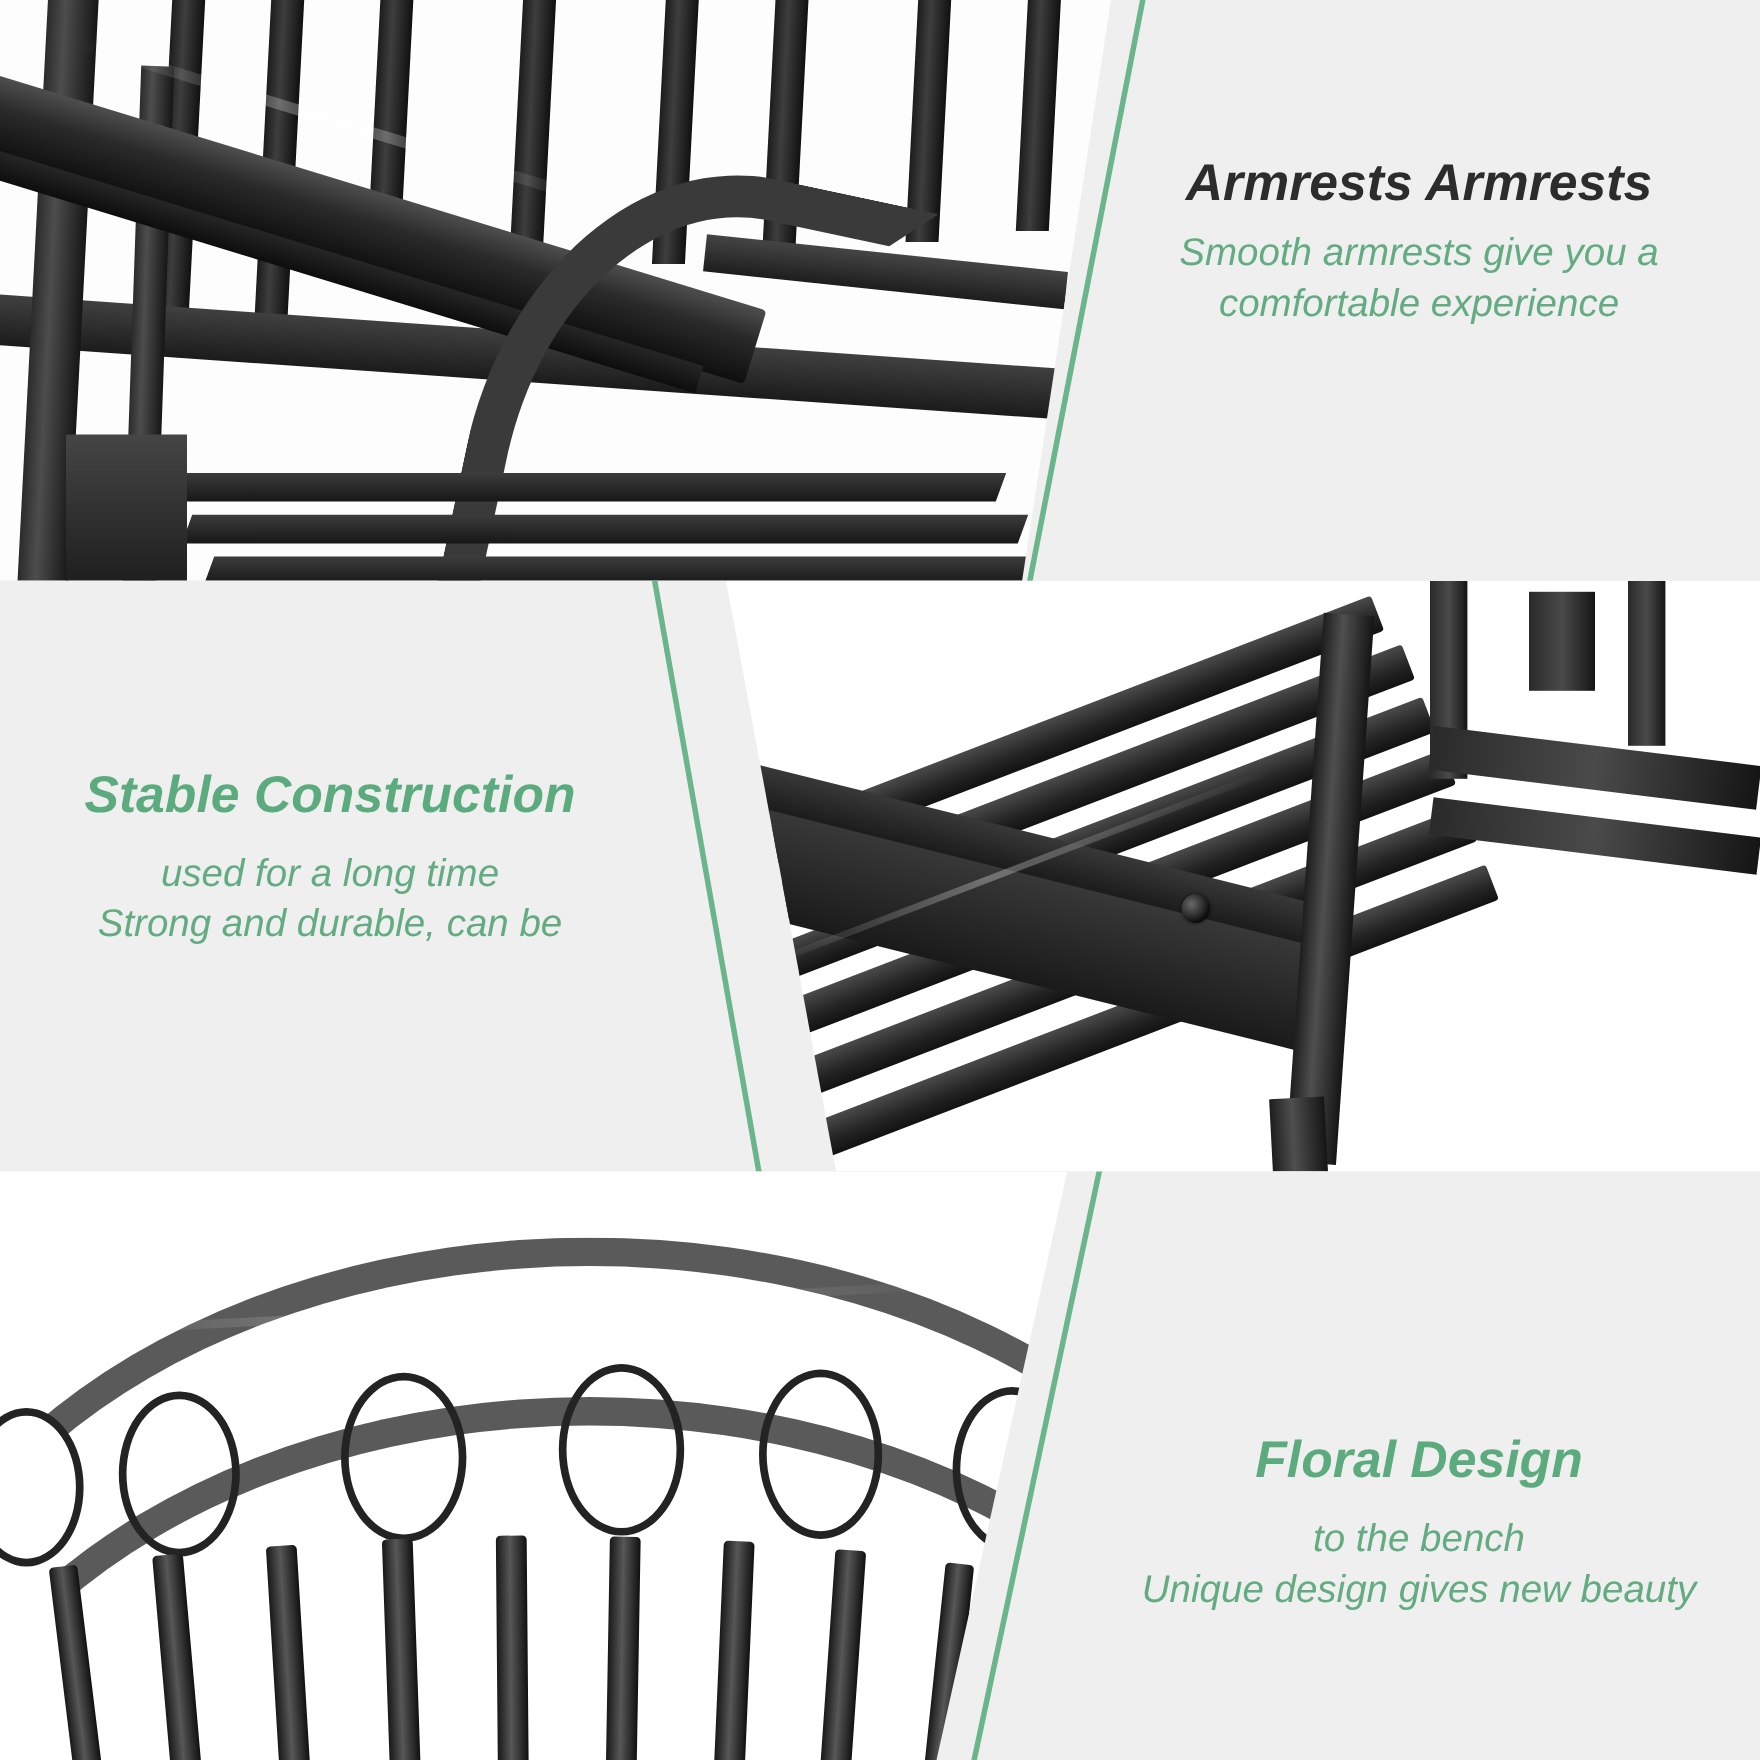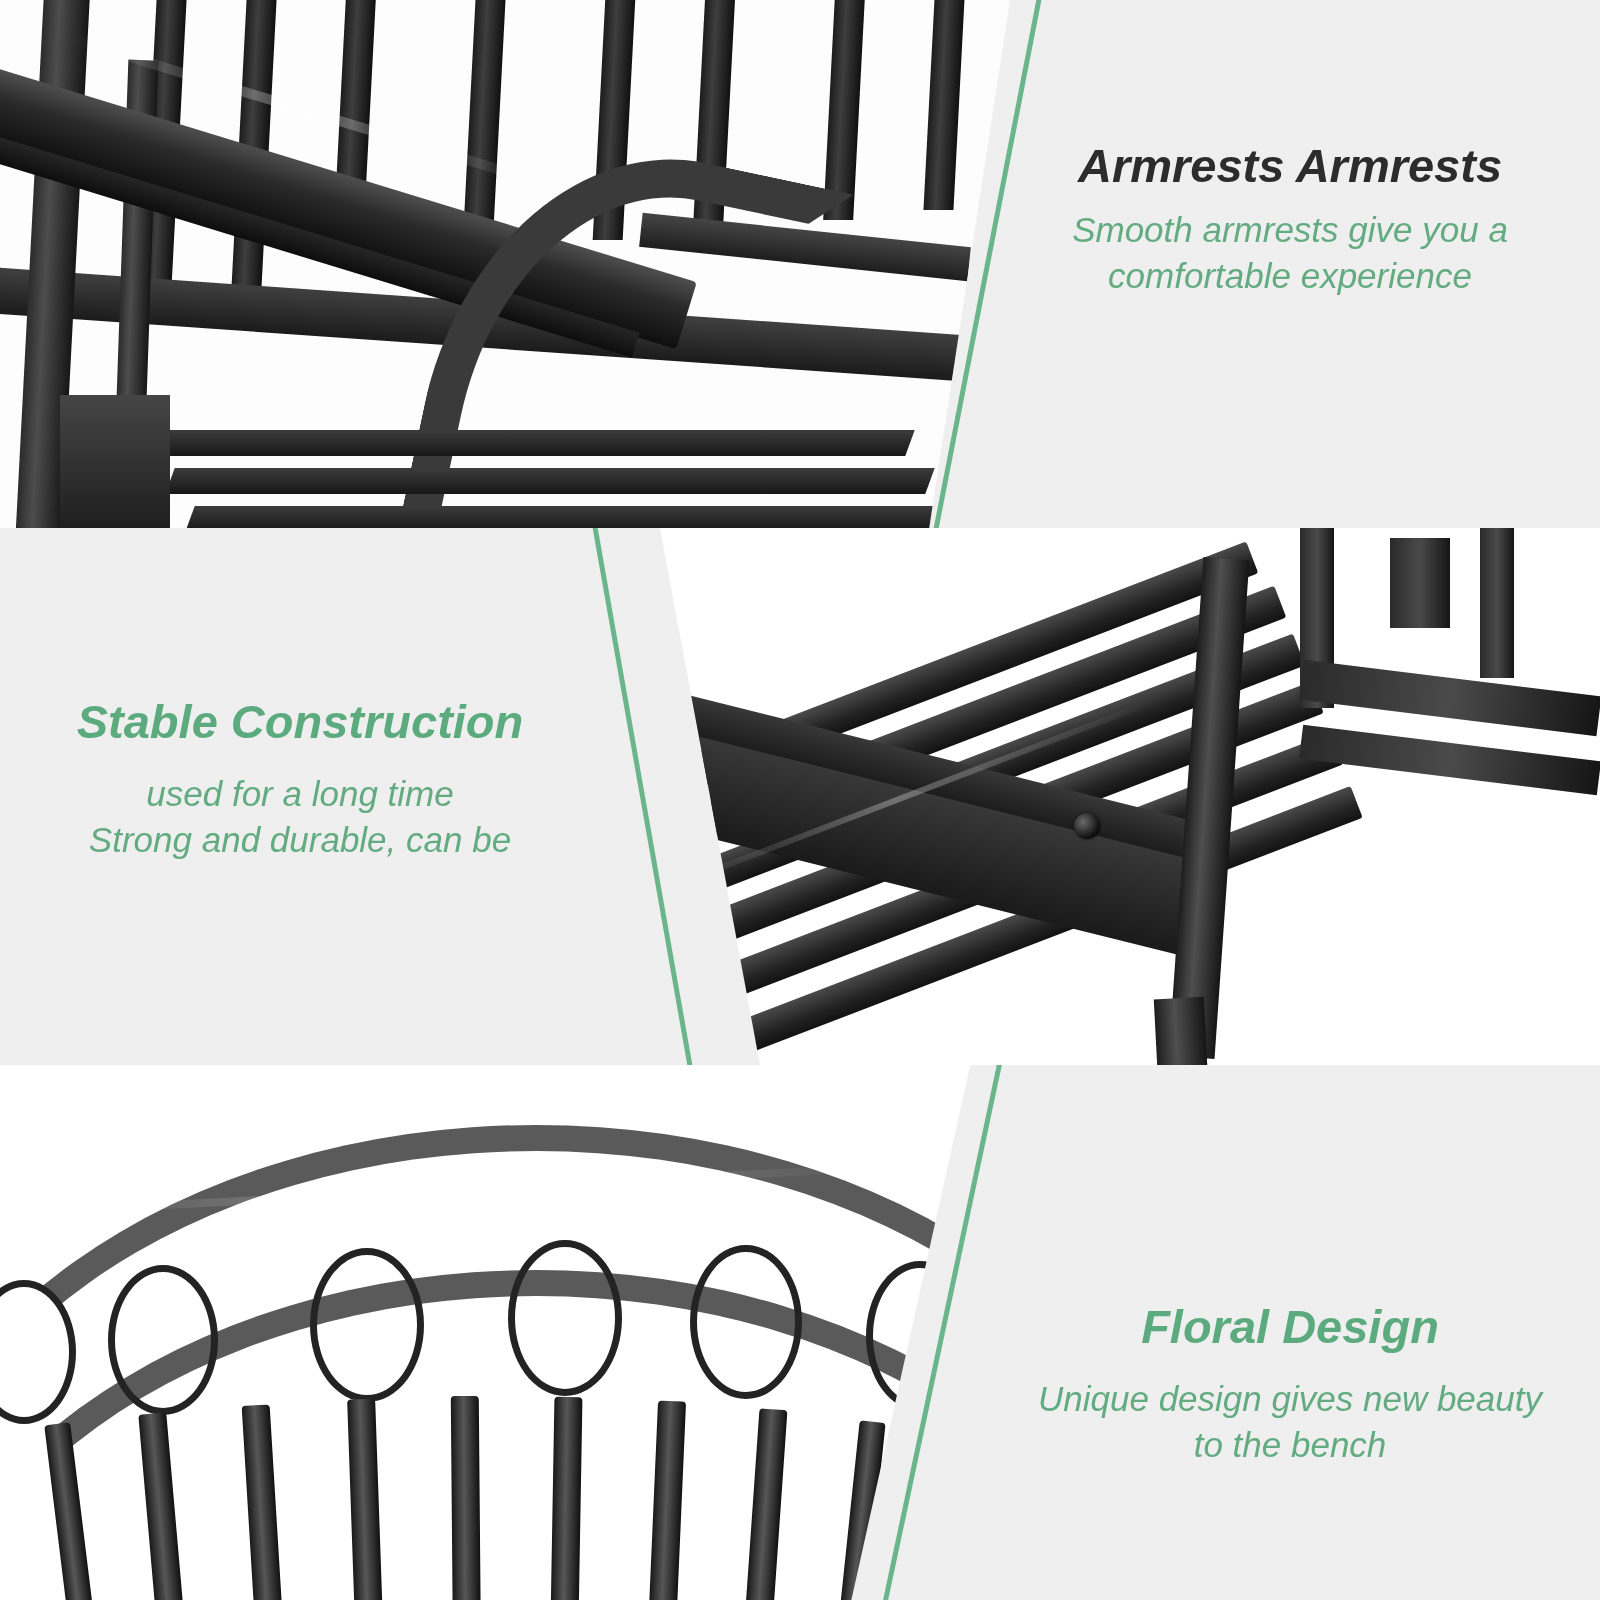--- a/index.html
+++ b/index.html
@@ -206,19 +206,19 @@
         <div class="sheen" style="left:80px;top:120px;width:780px;height:8px;
              transform:rotate(-3deg);"></div>
       </div>
     </div>
 
     <div class="divider" style="left:940px;transform:rotate(12deg);"></div>
 
     <div class="textblock" style="left:1010px;top:190px;width:560px;text-align:center;margin-top:46px;">
       <div class="title green">Floral Design</div>
       <div class="subtitle" style="margin-top:22px;">
+        <div>to the bench</div>
         <div>Unique design gives new beauty</div>
-        <div>to the bench</div>
       </div>
     </div>
   </section>
 
 </div>
 
 </body></html>

